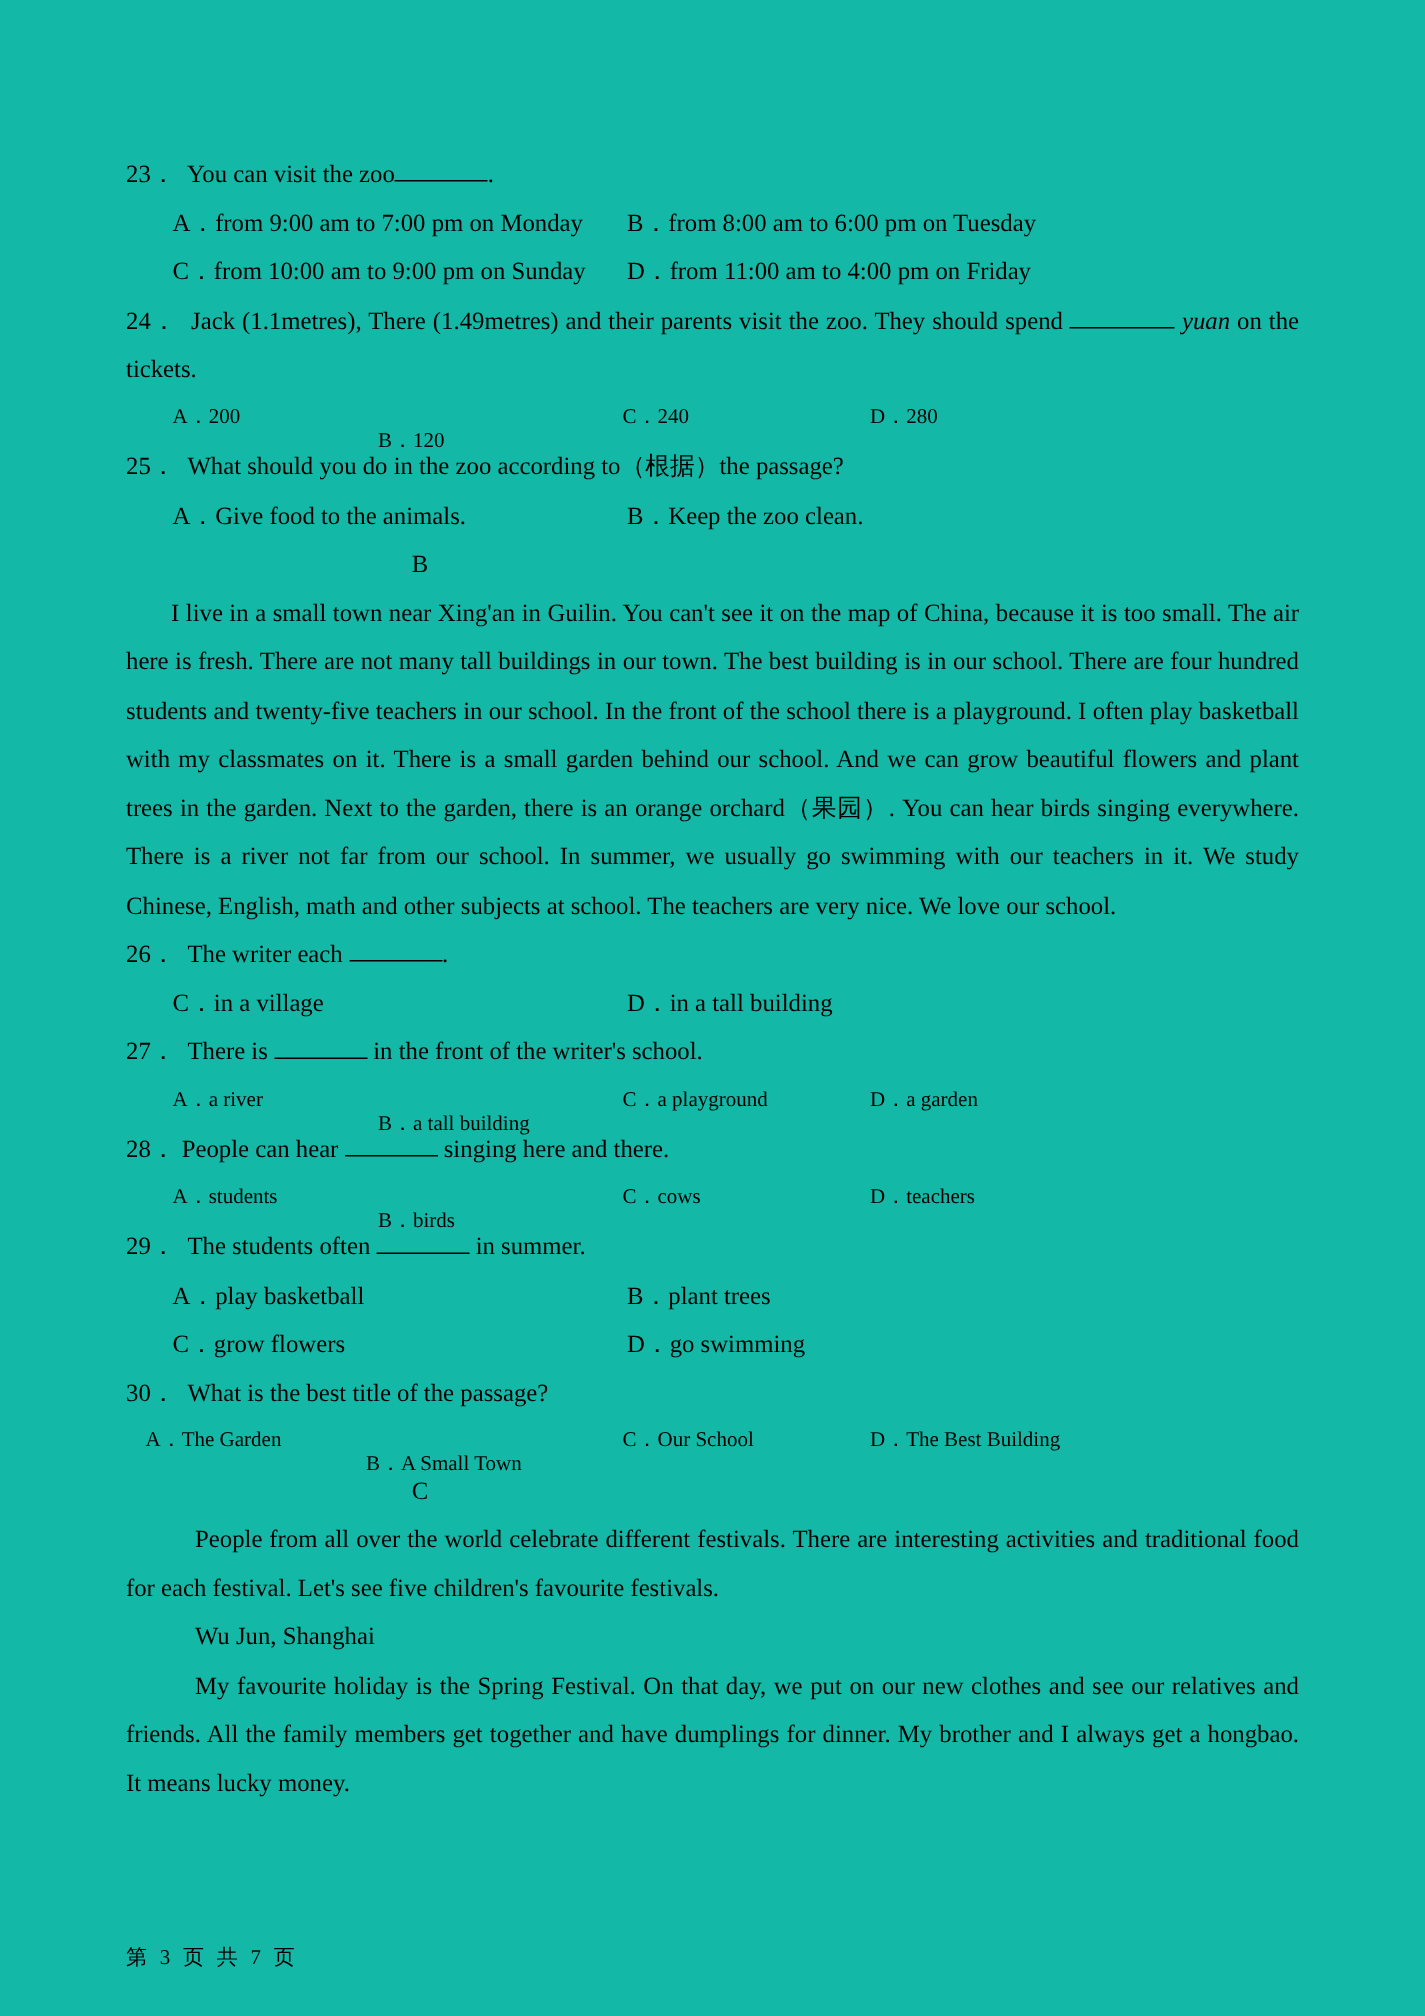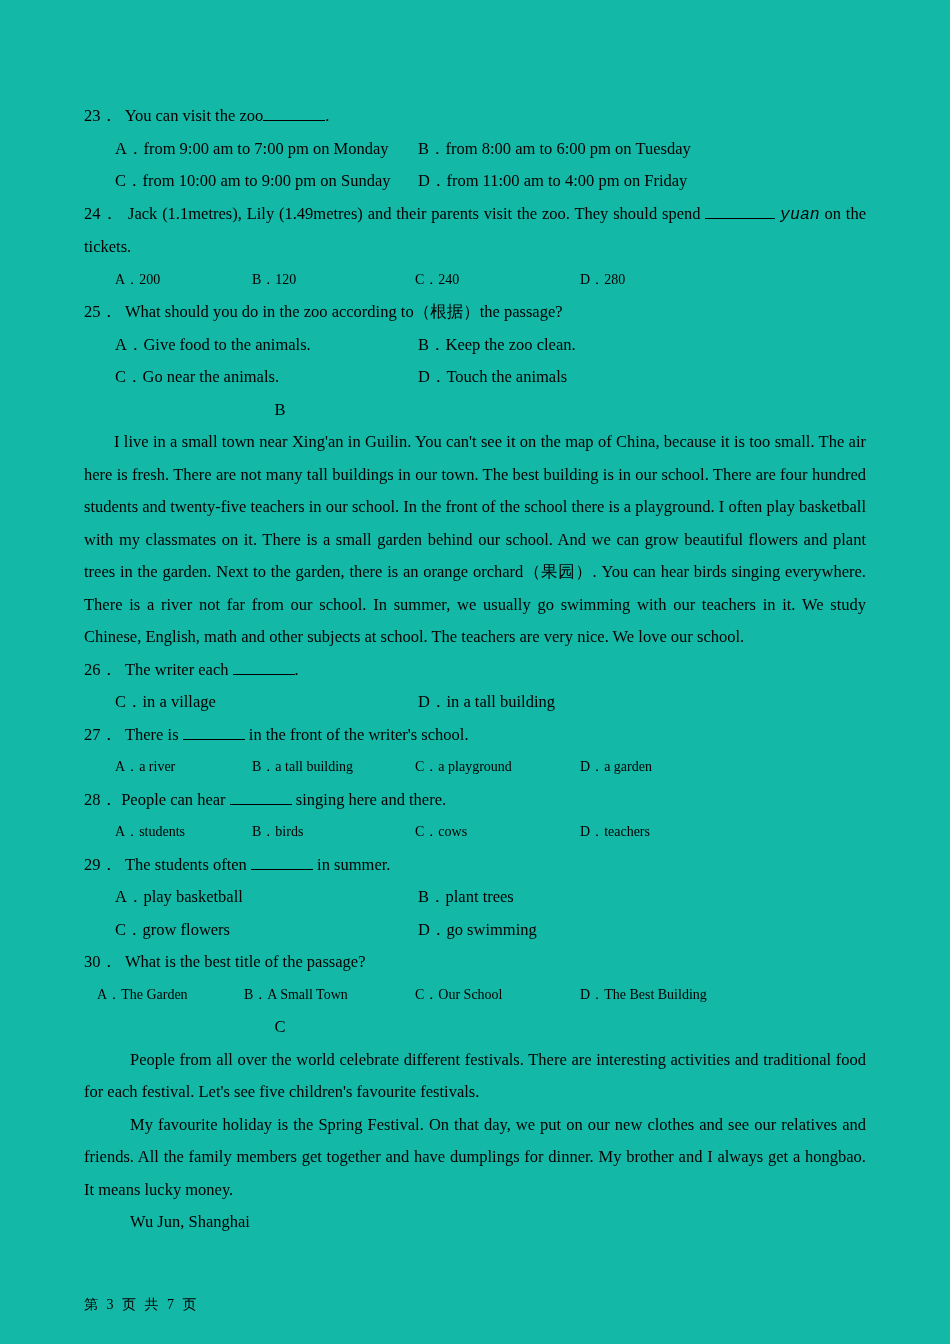--- a/index.html
+++ b/index.html
@@ -59,21 +59,21 @@
 
   .opts4 {
     display: block;
     margin: 0;
     font-size: 14px;
     line-height: 32.5px;
     position: relative;
     height: 32.5px;
   }
   .opts4 .c0 { position: absolute; top: 0; }
-  .opts4 .c1 { position: absolute; top: 0; }
+  .opts4 .c1 { position: absolute; top: 16px; }
   .opts4 .c2 { position: absolute; top: 0; }
   .opts4 .c3 { position: absolute; top: 0; }
 
   .sect-letter {
     font-size: 16.5px;
     line-height: 32.5px;
     text-align: center;
     margin: 0;
     padding-right: 390px;
   }
@@ -89,54 +89,50 @@
 
   .footer {
     position: absolute;
     left: 84px;
     top: 1296px;
     font-size: 14px;
     letter-spacing: 2.5px;
     font-family: "Liberation Serif", "DejaVu Serif", serif;
     text-align: center;
   }
-  .ital { font-style: italic; font-family: Liberation Mono, monospace; }
+  .ital { font-style: italic; }
 </style>
 </head>
 <body>
 
 <div class="page">
   <div class="content">
 
     <p class="qline"><span>23．</span>&nbsp; <span>You can visit the zoo</span><span class="blank w1"></span><span>.</span></p>
     <div class="opts2">
       <span class="col-a"><span>A．</span><span>from 9:00 am to 7:00 pm on Monday</span></span>
       <span class="col-b"><span>B．</span><span>from 8:00 am to 6:00 pm on Tuesday</span></span>
     </div>
     <div class="opts2">
       <span class="col-a"><span>C．</span><span>from 10:00 am to 9:00 pm on Sunday</span></span>
       <span class="col-b"><span>D．</span><span>from 11:00 am to 4:00 pm on Friday</span></span>
     </div>
 
-    <p class="qline"><span>24．</span>&nbsp; <span>Jack (1.1metres), Lily (1.49metres) and their parents visit the zoo. They should spend</span> <span class="blank w2"></span> <span class="ital">yuan</span> <span>on the tickets.</span></p>
+    <p class="qline"><span>24．</span>&nbsp; <span>Jack (1.1metres), There (1.49metres) and their parents visit the zoo. They should spend</span> <span class="blank w2"></span> <span class="ital">yuan</span> <span>on the tickets.</span></p>
     <div class="opts4">
       <span class="c0" style="left:31px"><span>A．</span><span>200</span></span>
       <span class="c1" style="left:168px"><span>B．</span><span>120</span></span>
       <span class="c2" style="left:331px"><span>C．</span><span>240</span></span>
       <span class="c3" style="left:496px"><span>D．</span><span>280</span></span>
     </div>
 
     <p class="qline"><span>25．</span>&nbsp; <span>What should you do in the zoo according to（根据）the passage?</span></p>
     <div class="opts2">
       <span class="col-a"><span>A．</span><span>Give food to the animals.</span></span>
       <span class="col-b"><span>B．</span><span>Keep the zoo clean.</span></span>
-    </div>
-    <div class="opts2">
-      <span class="col-a"><span>C．</span><span>Go near the animals.</span></span>
-      <span class="col-b"><span>D．</span><span>Touch the animals</span></span>
     </div>
 
     <p class="sect-letter">B</p>
     <p class="para">I live in a small town near Xing'an in Guilin. You can't see it on the map of China, because it is too small. The air here is fresh. There are not many tall buildings in our town. The best building is in our school. There are four hundred students and twenty-five teachers in our school. In the front of the school there is a playground. I often play basketball with my classmates on it. There is a small garden behind our school. And we can grow beautiful flowers and plant trees in the garden. Next to the garden, there is an orange orchard（果园）. You can hear birds singing everywhere. There is a river not far from our school. In summer, we usually go swimming with our teachers in it. We study Chinese, English, math and other subjects at school. The teachers are very nice. We love our school.</p>
 
     <p class="qline"><span>26．</span>&nbsp; <span>The writer each</span> <span class="blank w1"></span><span>.</span></p>
     <div class="opts2">
       <span class="col-a"><span>C．</span><span>in a village</span></span>
       <span class="col-b"><span>D．</span><span>in a tall building</span></span>
     </div>
@@ -170,19 +166,19 @@
     <p class="qline"><span>30．</span>&nbsp; <span>What is the best title of the passage?</span></p>
     <div class="opts4">
       <span class="c0" style="left:13px"><span>A．</span><span>The Garden</span></span>
       <span class="c1" style="left:160px"><span>B．</span><span>A Small Town</span></span>
       <span class="c2" style="left:331px"><span>C．</span><span>Our School</span></span>
       <span class="c3" style="left:496px"><span>D．</span><span>The Best Building</span></span>
     </div>
 
     <p class="sect-letter">C</p>
     <p class="para sm-indent">People from all over the world celebrate different festivals. There are interesting activities and traditional food for each festival. Let's see five children's favourite festivals.</p>
+    <p class="para sm-indent">Wu Jun, Shanghai</p>
     <p class="para sm-indent">My favourite holiday is the Spring Festival. On that day, we put on our new clothes and see our relatives and friends. All the family members get together and have dumplings for dinner. My brother and I always get a hongbao. It means lucky money.</p>
-    <p class="para sm-indent">Wu Jun, Shanghai</p>
 
   </div>
 
   <div class="footer">第 3 页 共 7 页</div>
 </div>
 
 </body></html>

